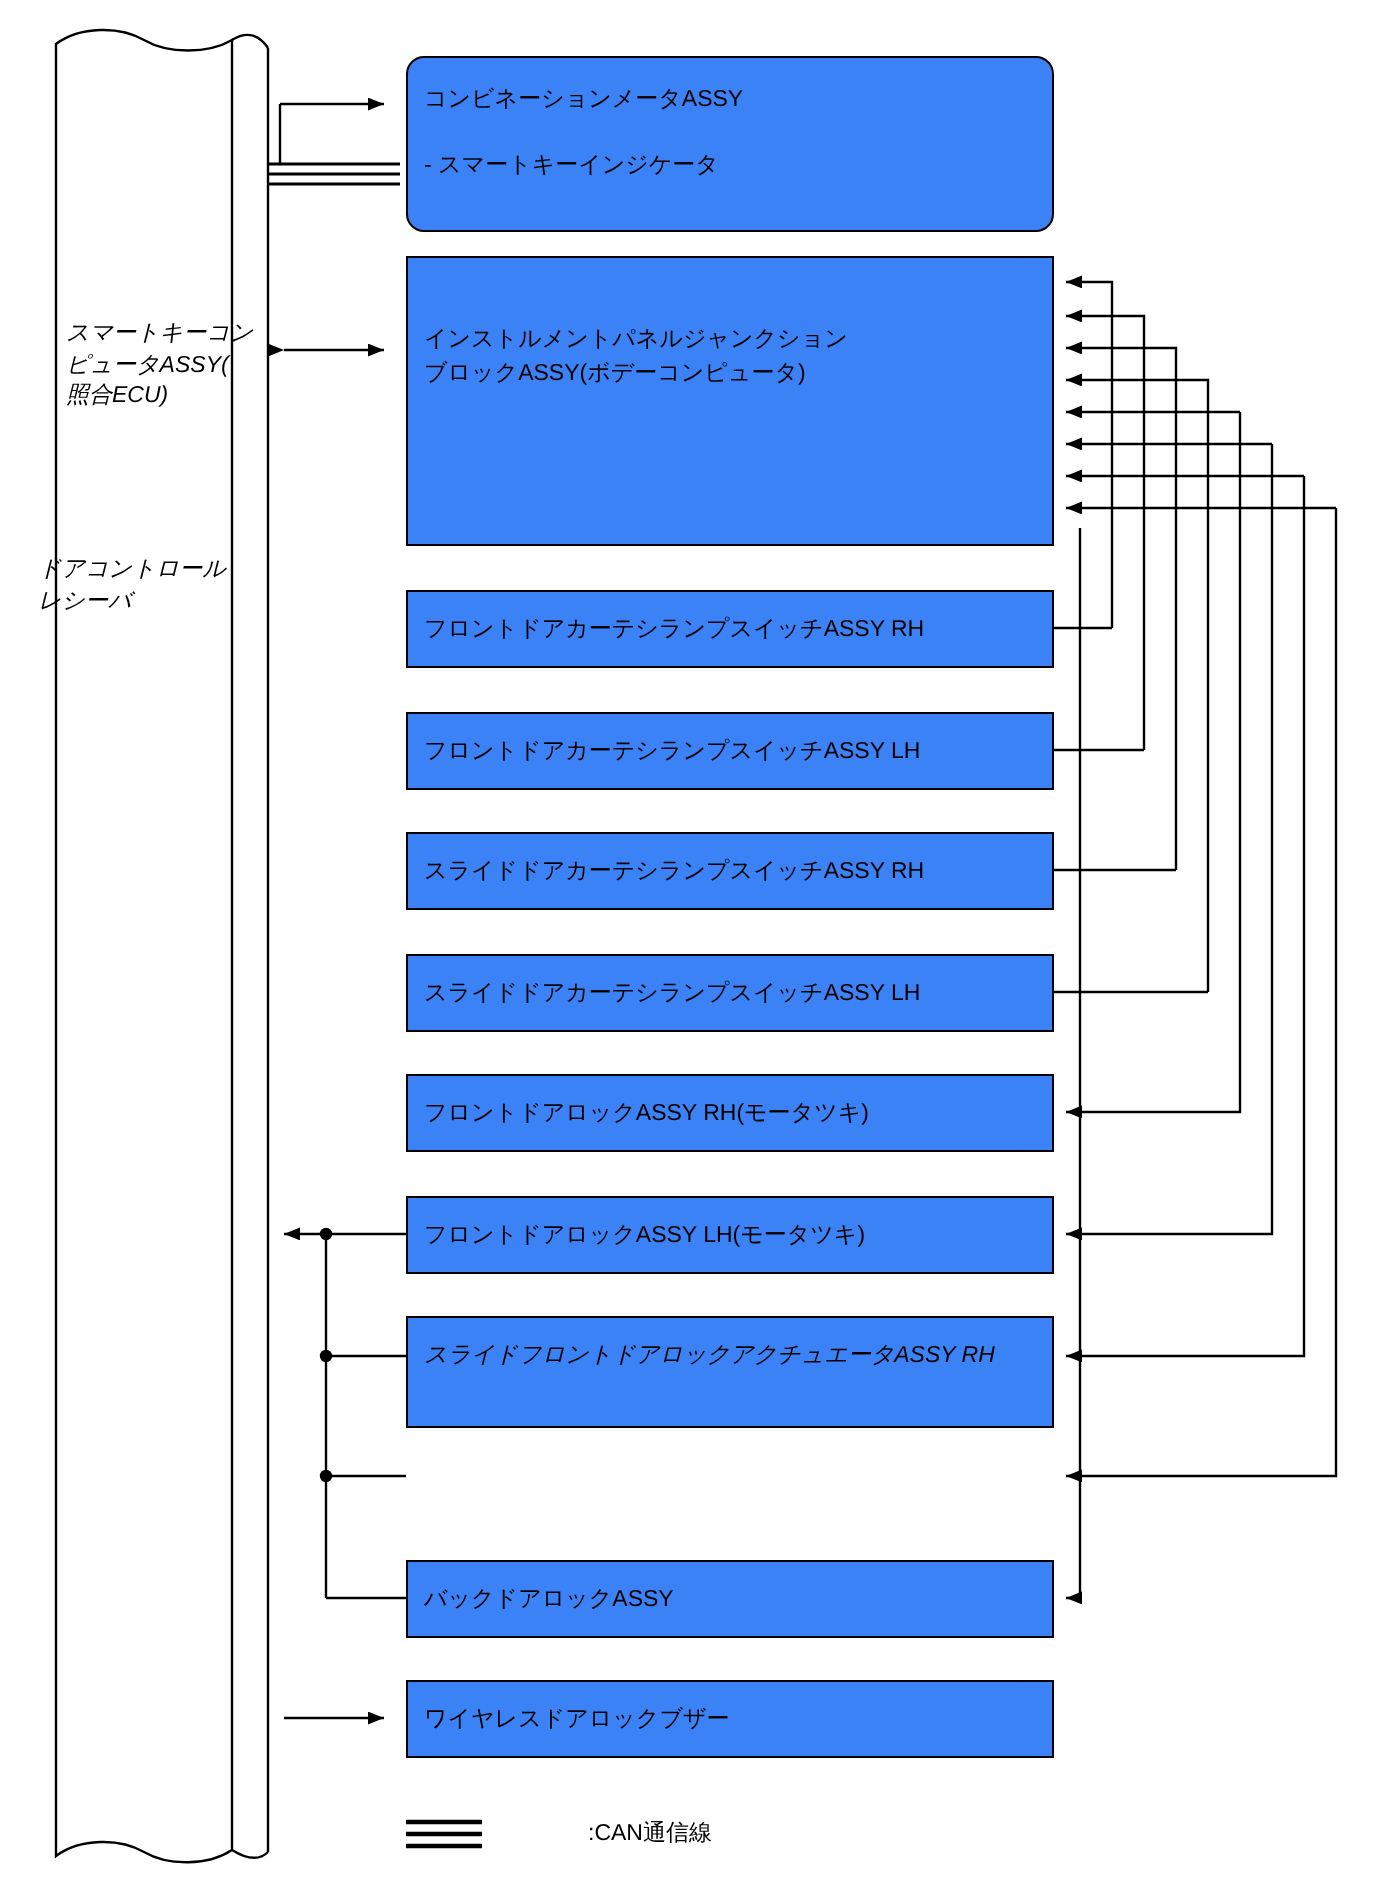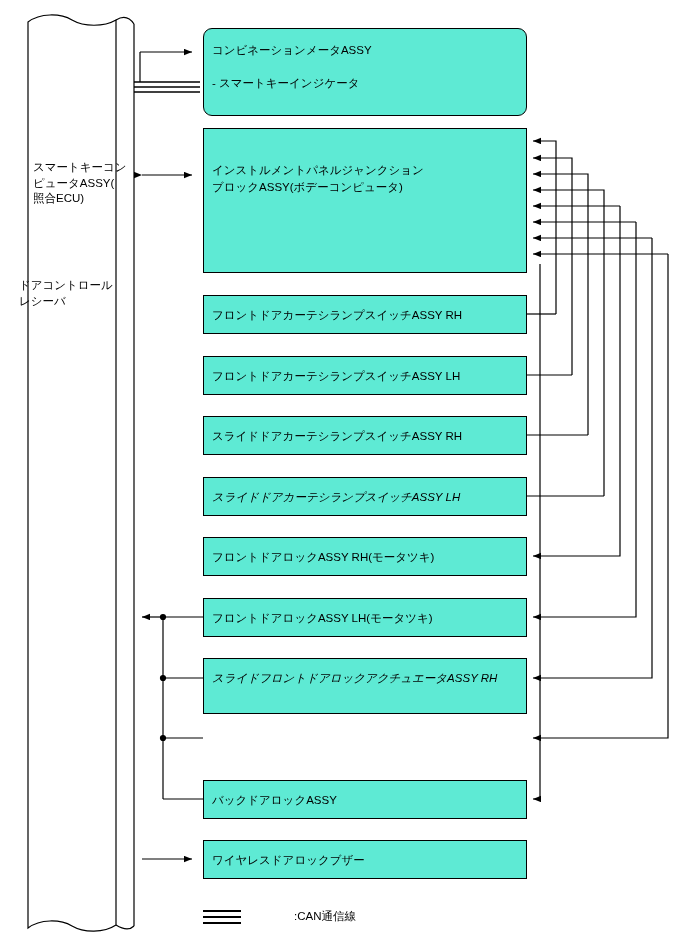--- a/index.html
+++ b/index.html
@@ -21,36 +21,37 @@
     position: absolute;
     left: 0;
     top: 0;
     width: 688px;
     height: 949px;
   }
   .box {
     position: absolute;
     box-sizing: border-box;
     border: 1px solid #000000;
-    background: #5eead4;
+    background: #3b82f6;
     font-size: 11.5px;
     line-height: 1.45;
     color: #000000;
     padding: 6px 20px 4px 8px;
     white-space: pre-line;
   }
   .box.rounded {
     border-radius: 9px;
   }
   .label {
     position: absolute;
     font-size: 11.5px;
     line-height: 1.35;
     color: #000000;
     white-space: pre-line;
+    font-style: italic;
   }
   .legend-label {
     position: absolute;
     font-size: 11.5px;
     color: #000000;
     margin-left: 47px;
   }
 </style>
 </head>
 <body>
@@ -133,21 +134,21 @@
 
   <div class="box" style="left:203px; top:128px; width:324px; height:145px; padding-top:33px;">インストルメントパネルジャンクション
 ブロックASSY(ボデーコンピュータ)</div>
 
   <div class="box" style="left:203px; top:295px; width:324px; height:39px; padding-top:11px;">フロントドアカーテシランプスイッチASSY RH</div>
 
   <div class="box" style="left:203px; top:356px; width:324px; height:39px; padding-top:11px;">フロントドアカーテシランプスイッチASSY LH</div>
 
   <div class="box" style="left:203px; top:416px; width:324px; height:39px; padding-top:11px;">スライドドアカーテシランプスイッチASSY RH</div>
 
-  <div class="box" style="left:203px; top:477px; width:324px; height:39px; padding-top:11px;font-style:italic;">スライドドアカーテシランプスイッチASSY LH</div>
+  <div class="box" style="left:203px; top:477px; width:324px; height:39px; padding-top:11px;">スライドドアカーテシランプスイッチASSY LH</div>
 
   <div class="box" style="left:203px; top:537px; width:324px; height:39px; padding-top:11px;">フロントドアロックASSY RH(モータツキ)</div>
 
   <div class="box" style="left:203px; top:598px; width:324px; height:39px; padding-top:11px;">フロントドアロックASSY LH(モータツキ)</div>
 
   <div class="box" style="left:203px; top:658px; width:324px; height:56px; padding-top:11px;font-style:italic;">スライドフロントドアロックアクチュエータASSY RH</div>
 
 
   <div class="box" style="left:203px; top:780px; width:324px; height:39px; padding-top:11px;">バックドアロックASSY</div>
 

